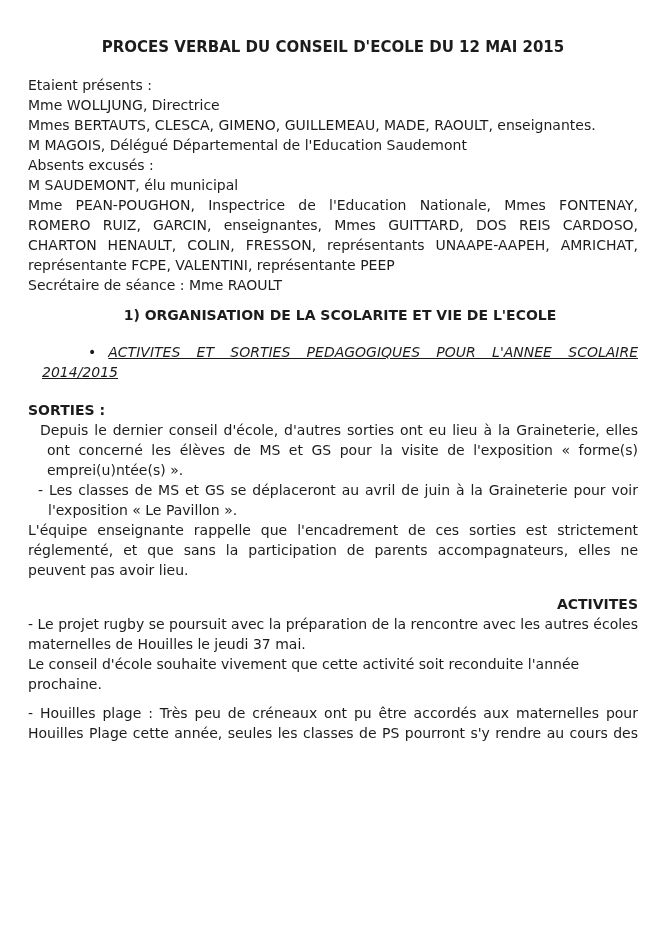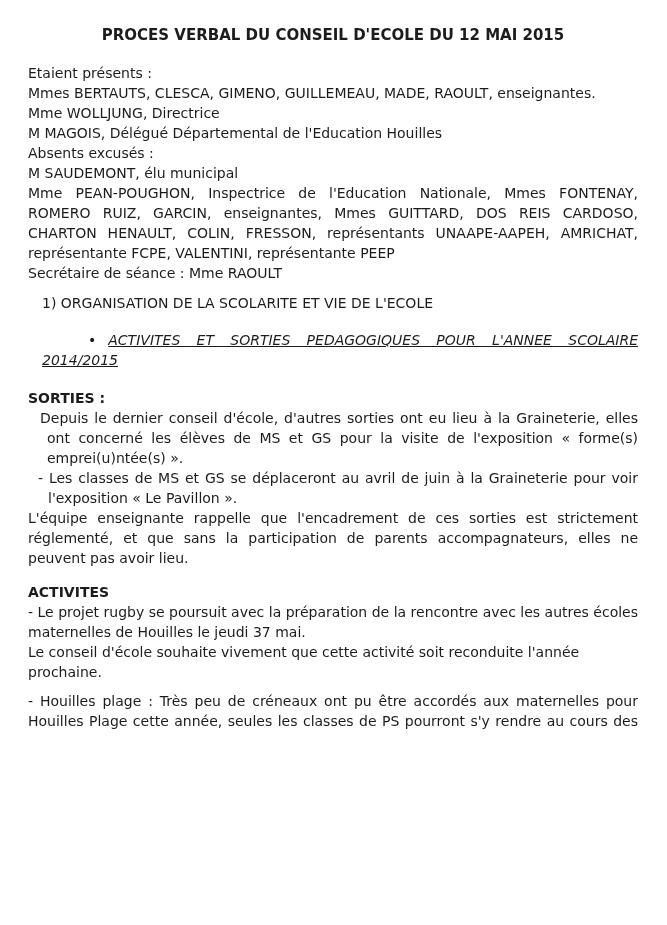--- a/index.html
+++ b/index.html
@@ -1,40 +1,41 @@
 <!DOCTYPE html>
 <html lang="fr"><head>
 <meta charset="utf-8">
 <style>
   html, body { margin: 0; padding: 0; background: #ffffff; }
   .page {
     position: relative;
     width: 667px;
     height: 730px;
-    margin: 0 auto;
+    margin: 12px auto;
     background: #ffffff;
     box-sizing: border-box;
     padding: 25px 29px 0 28px;
     font-family: "DejaVu Sans", sans-serif;
     font-size: 14px;
     line-height: 20px;
     color: #1c1c1c;
     overflow: hidden;
   }
   p { margin: 0; }
   .title {
     text-align: center;
     font-weight: bold;
     font-size: 15px;
     margin-bottom: 18px;
   }
   .justify { text-align: justify; }
   .heading {
-    font-weight: normal;
+    font-weight: bold;
     margin: 10px 0 0 14px;
+    text-align: center;
   }
   .bullet-para {
     margin: 17px 0 0 14px;
     text-indent: 46px;
     text-align: justify;
     font-style: italic;
     word-spacing: 2px;
   }
   .bullet-para .bullet { padding-right: 12px; }
   .bullet-para .ul { text-decoration: underline; }
@@ -44,42 +45,42 @@
     padding-left: 7px;
     text-indent: -7px;
     text-align: justify;
   }
   .sorties-item-2 {
     margin-left: 10px;
     padding-left: 10px;
     text-indent: -10px;
     text-align: justify;
   }
-  .activites-label { margin-top: 14px; }
+  .activites-label { margin-top: 14px; text-align: right; }
   .para-gap-sm { margin-top: 7px; }
   .para-gap-md { margin-top: 9px; }
   .para-gap-lg { margin-top: 17px; }
   .page-number {
     position: absolute;
     top: 878px;
     left: 618px;
   }
 </style>
 </head>
 <body>
 
 <div class="page">
 
   <p class="title">PROCES VERBAL DU CONSEIL D'ECOLE DU 12 MAI 2015</p>
 
   <div>
     <p>Etaient présents :</p>
+    <p>Mme WOLLJUNG, Directrice</p>
     <p>Mmes BERTAUTS, CLESCA, GIMENO, GUILLEMEAU, MADE, RAOULT, enseignantes.</p>
-    <p>Mme WOLLJUNG, Directrice</p>
-    <p>M MAGOIS, Délégué Départemental de l'Education Houilles</p>
+    <p>M MAGOIS, Délégué Départemental de l'Education Saudemont</p>
     <p>Absents excusés :</p>
     <p>M SAUDEMONT, élu municipal</p>
     <p class="justify">Mme PEAN-POUGHON, Inspectrice de l'Education Nationale, Mmes FONTENAY, ROMERO RUIZ, GARCIN, enseignantes, Mmes GUITTARD, DOS REIS CARDOSO, CHARTON HENAULT, COLIN, FRESSON, représentants UNAAPE-AAPEH, AMRICHAT, représentante FCPE, VALENTINI, représentante PEEP</p>
     <p>Secrétaire de séance : Mme RAOULT</p>
   </div>
 
   <p class="heading">1) ORGANISATION DE LA SCOLARITE ET VIE DE L'ECOLE</p>
 
   <p class="bullet-para">
     <span class="bullet">•</span><span class="ul">ACTIVITES ET SORTIES PEDAGOGIQUES POUR L'ANNEE SCOLAIRE 2014/2015</span>

